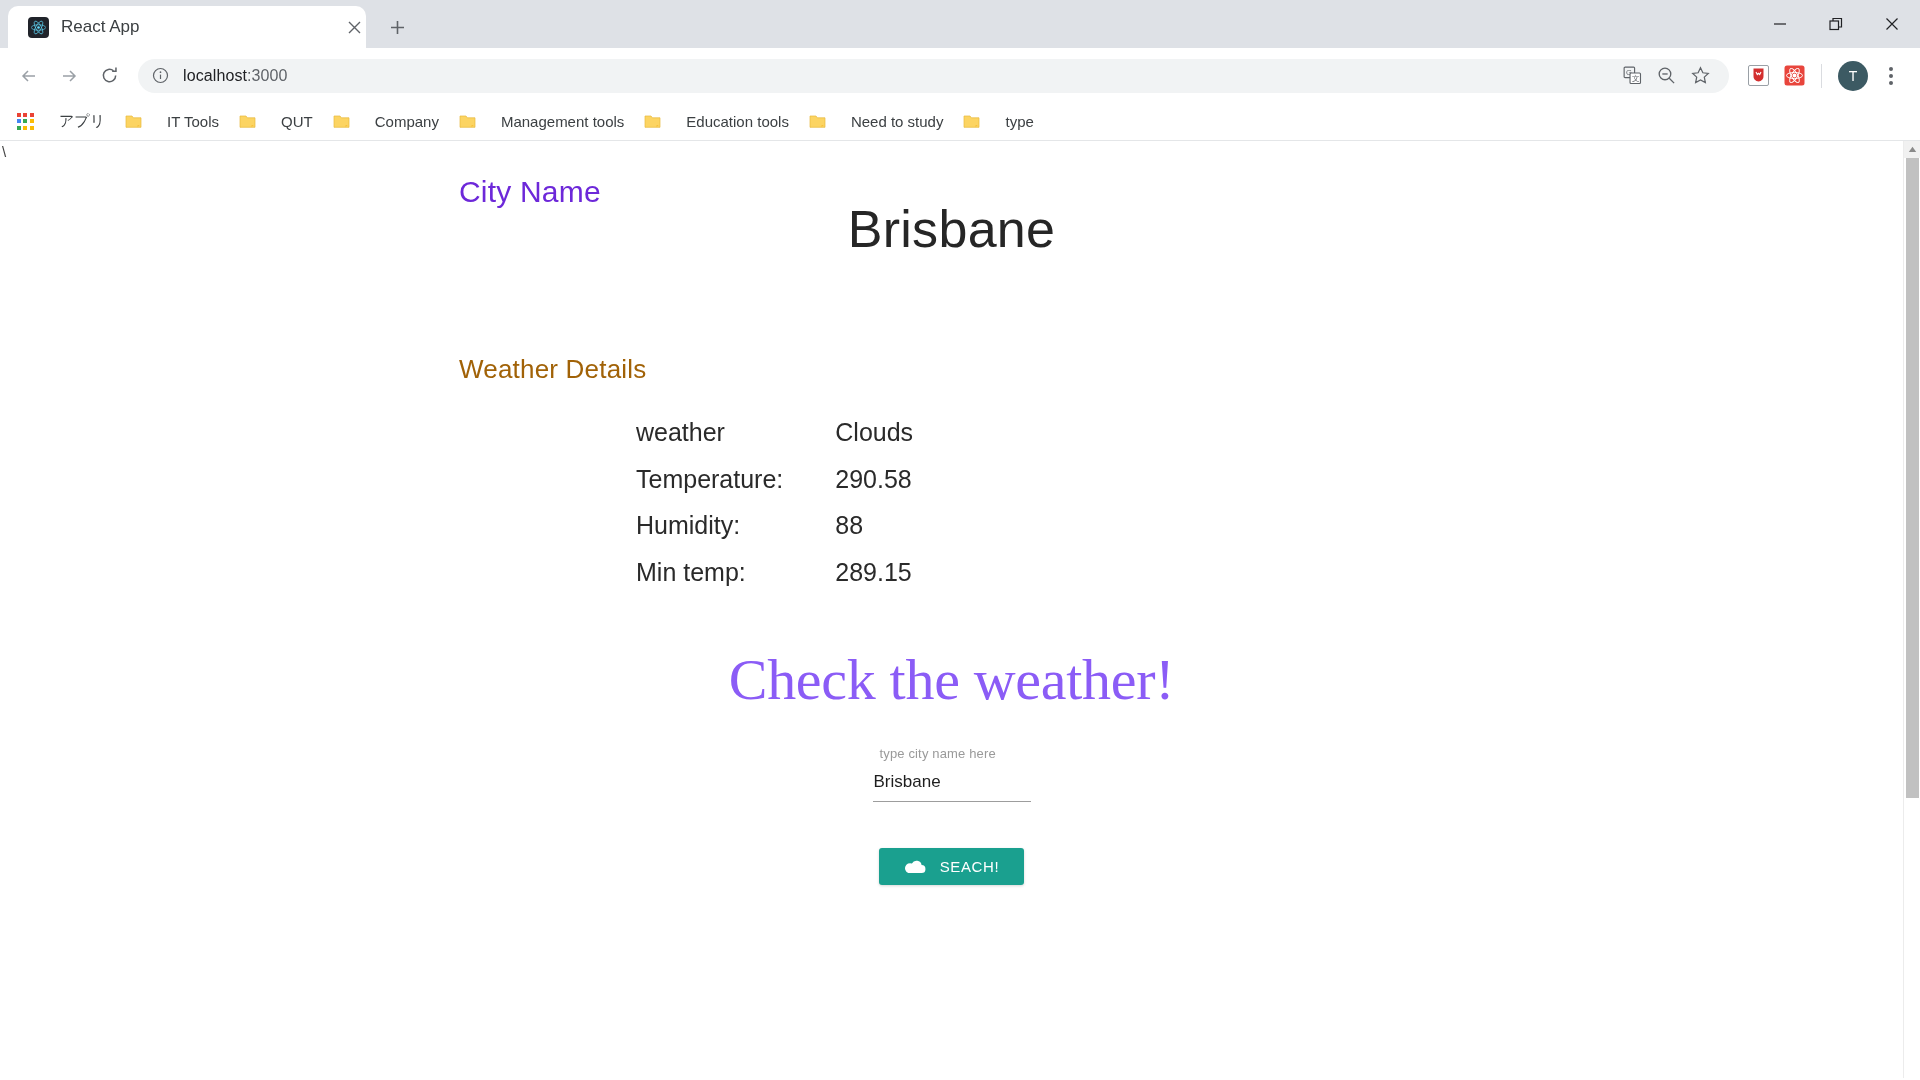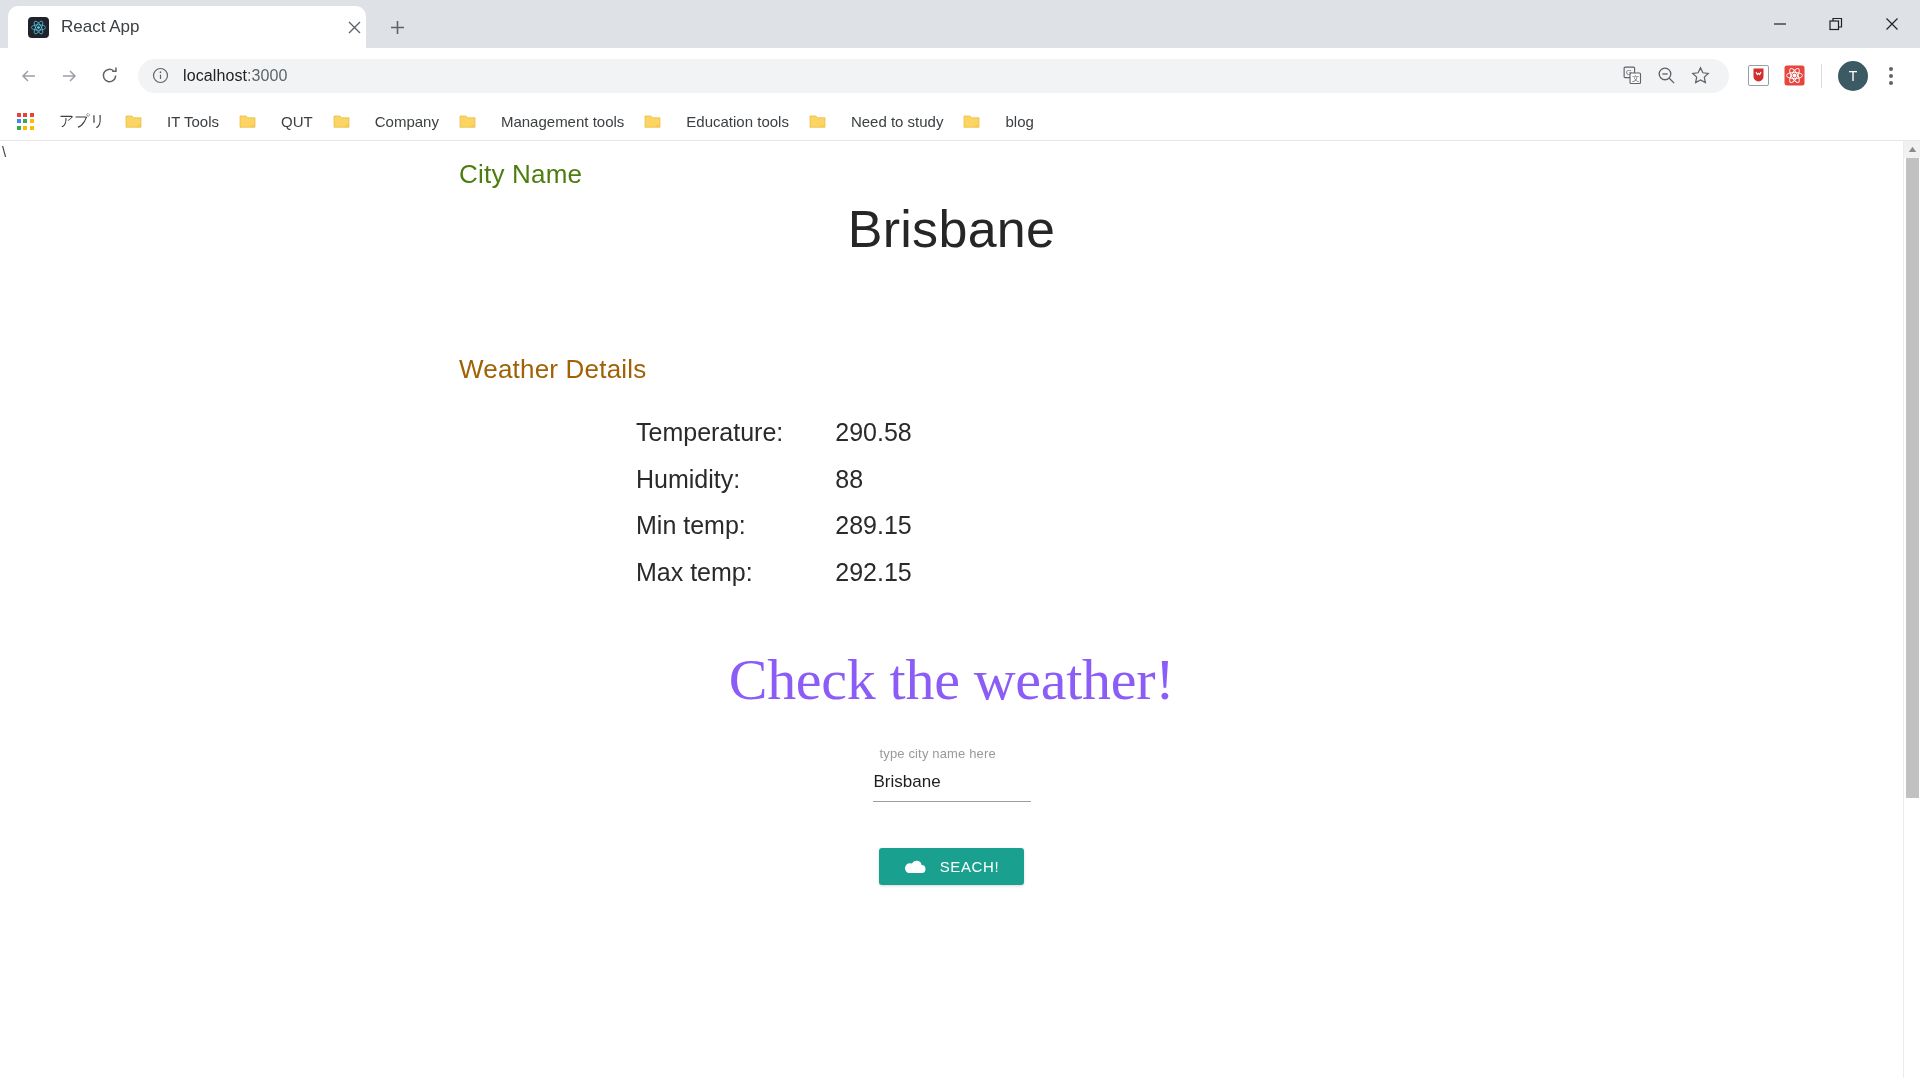--- a/index.html
+++ b/index.html
@@ -107,22 +107,22 @@
   .page {
     flex: 1 1 auto; position: relative;
     font-family: "Liberation Sans", sans-serif;
     color: #2b2b2b;
   }
   .stray-slash {
     position:absolute; left:2px; top:2px; font-size:15px; color:#444;
   }
 
   .city-label {
-    position: absolute; left: 459px; top: 18px;
-    font-size: 26px; font-weight: 300; color: #4d7c0f; letter-spacing: .2px;
+    position: absolute; left: 459px; top: 34px;
+    font-size: 30px; font-weight: 300; color: #6d28d9; letter-spacing: .2px;
   }
   .city-name {
     position: absolute; left: 0; right: 0; top: 58px;
     text-align: center; font-size: 52px; font-weight: 300;
     color: #262626; letter-spacing: .3px;
   }
   .details-label {
     position: absolute; left: 459px; top: 213px;
     font-size: 26px; font-weight: 300; color: #a16207; letter-spacing: .2px;
   }
@@ -389,51 +389,51 @@
       <span class="bm-label">Need to study</span>
     </div>
 
     <div class="bm">
       <span class="folder">
         <svg width="17" height="15" viewBox="0 0 17 15">
             <path d="M1 2 h6 l1.4 1.8 H16 v9.5 H1 z" fill="#fcd462" stroke="#e8b93c" stroke-width=".7"></path>
             <path d="M12.5 13.3 v-2.2 h2.2 z" fill="#f7c13c"></path>
           </svg>
       </span>
-      <span class="bm-label">blog</span>
+      <span class="bm-label">type</span>
     </div>
   </div>
 
   <div class="viewport">
     <div class="page">
 
       <div class="stray-slash">\</div>
 
       <div class="city-label">City Name</div>
       <div class="city-name">Brisbane</div>
 
       <div class="details-label">Weather Details</div>
 
       <table class="details-table">
         <tbody>
+          <tr>
+            <td class="k">weather</td>
+            <td class="v">Clouds</td>
+          </tr>
           <tr>
             <td class="k">Temperature:</td>
             <td class="v">290.58</td>
           </tr>
           <tr>
             <td class="k">Humidity:</td>
             <td class="v">88</td>
           </tr>
           <tr>
             <td class="k">Min temp:</td>
             <td class="v">289.15</td>
-          </tr>
-          <tr>
-            <td class="k">Max temp:</td>
-            <td class="v">292.15</td>
           </tr>
         </tbody>
       </table>
 
       <div class="check-title">Check the weather!</div>
 
       <div class="form-wrap">
         <div class="field">
           <label class="field-label">type city name here</label>
           <input class="field-input" type="text" value="Brisbane" style="">

